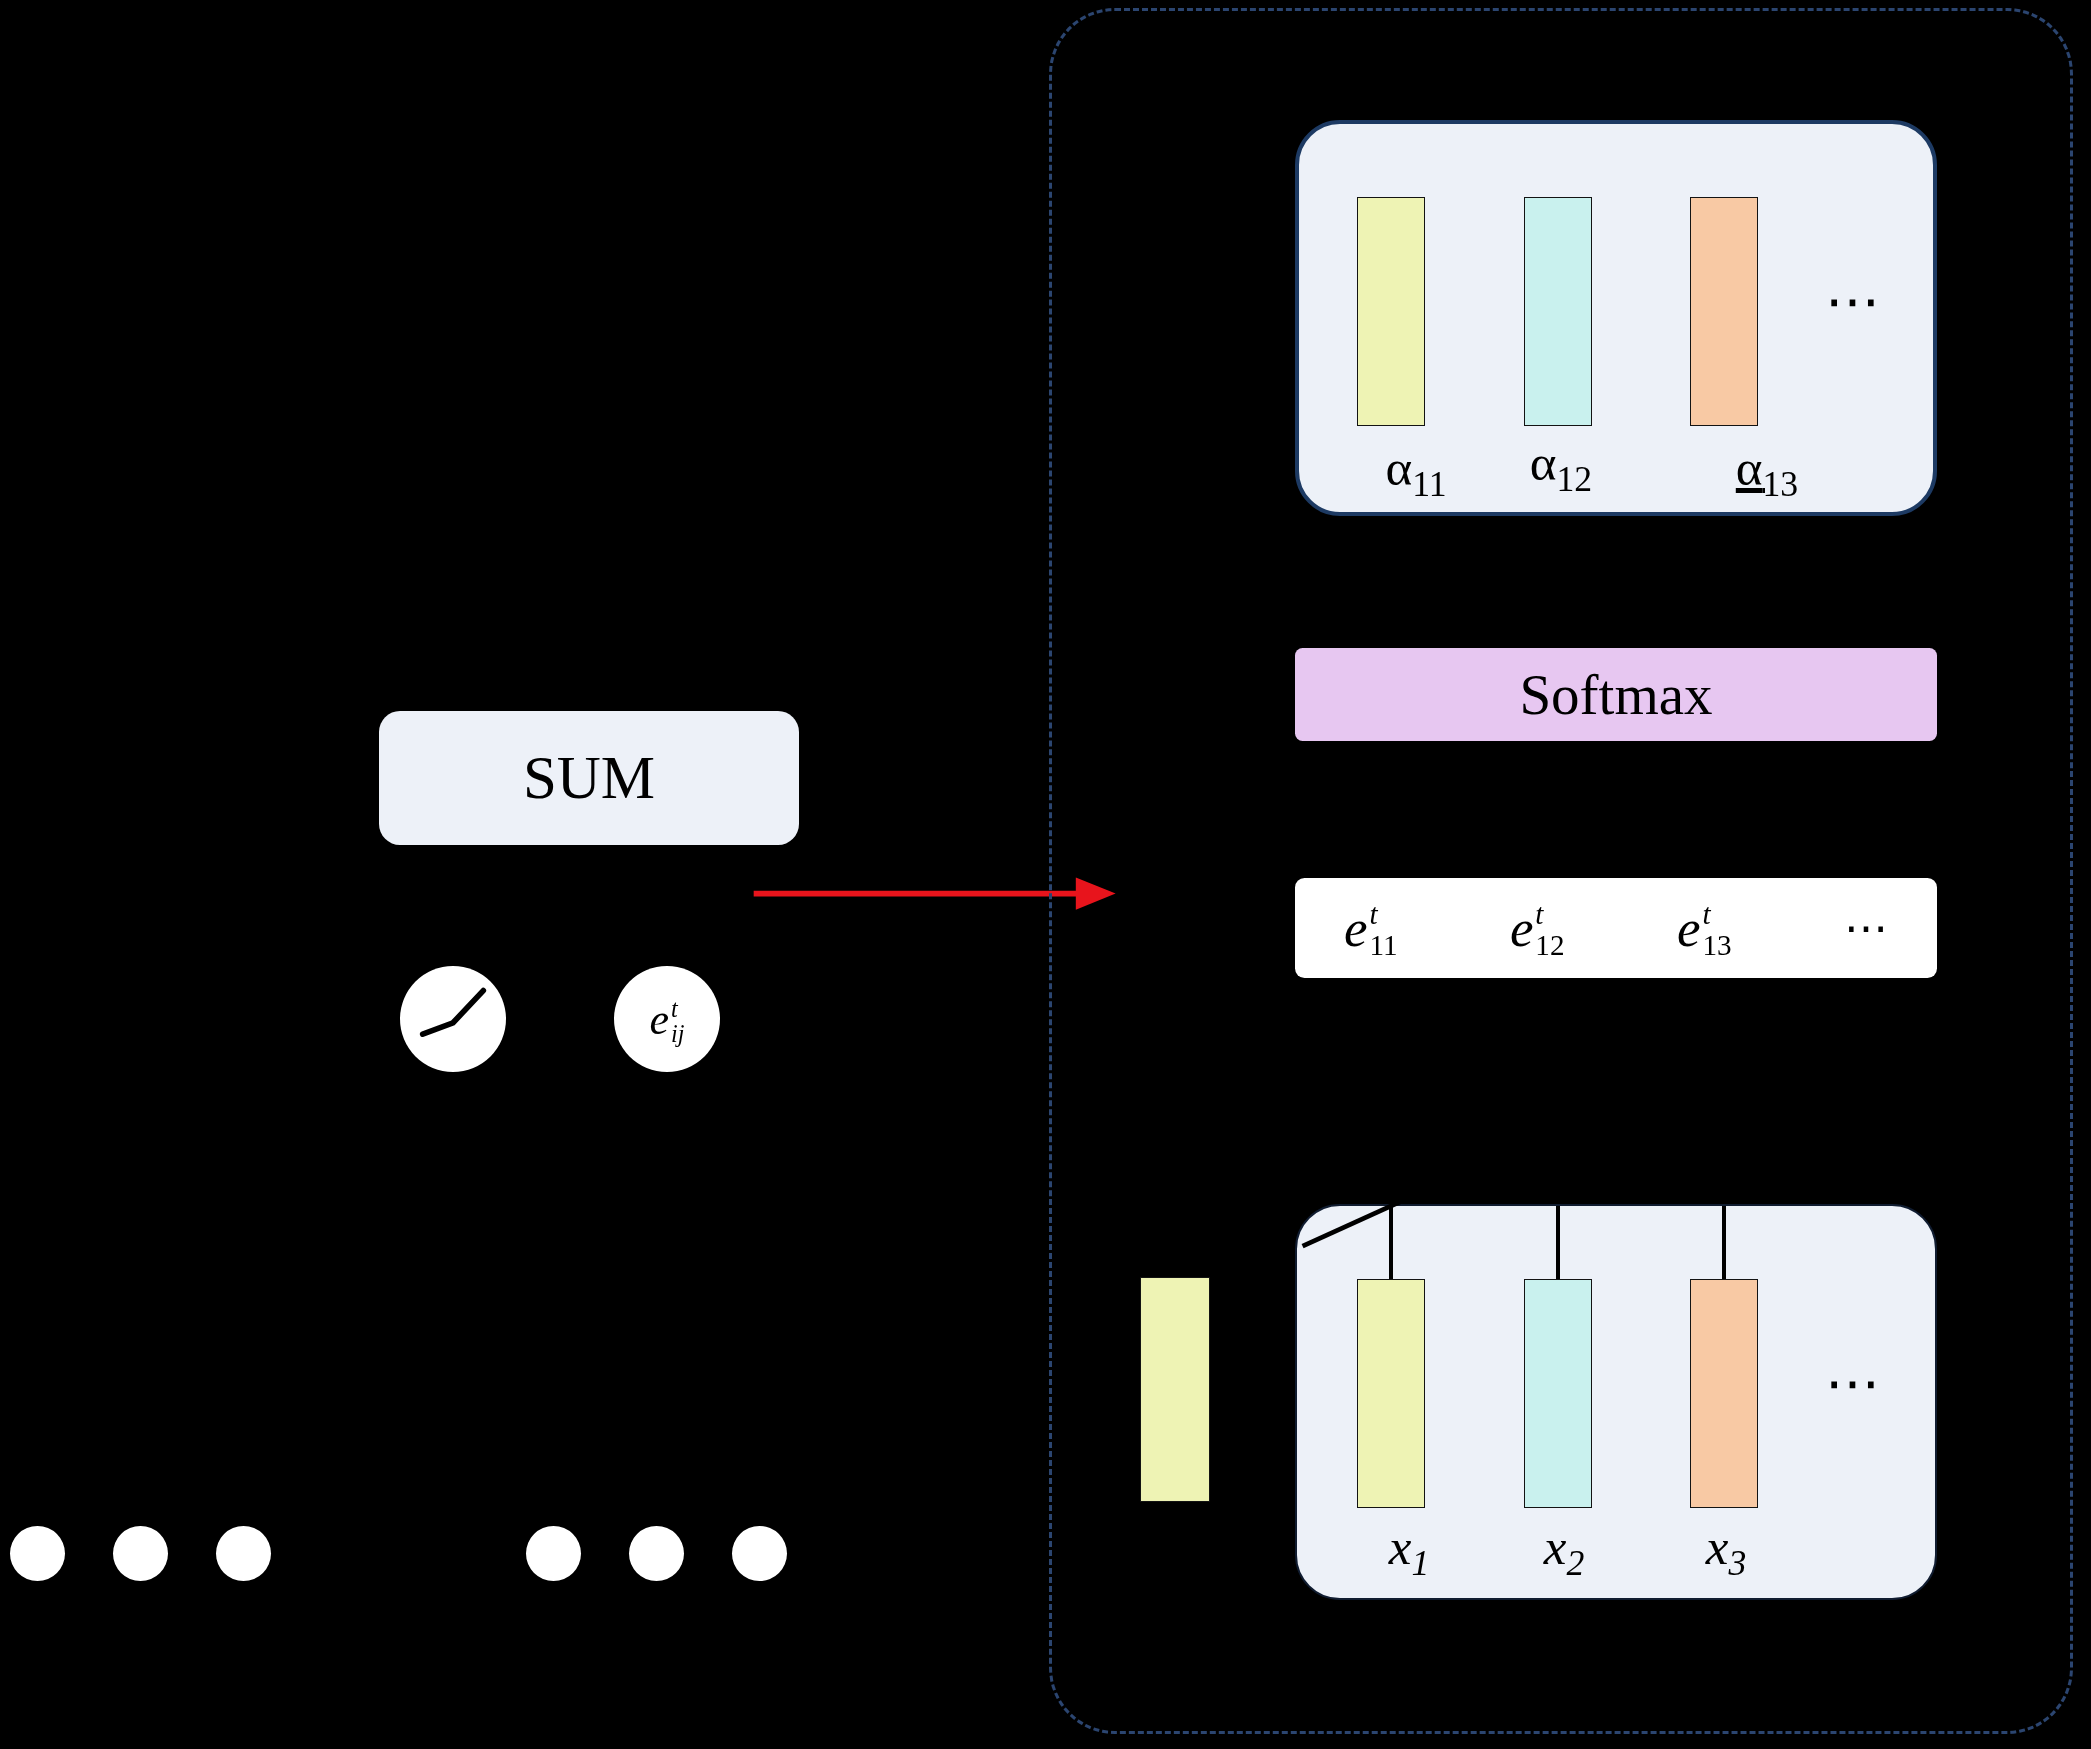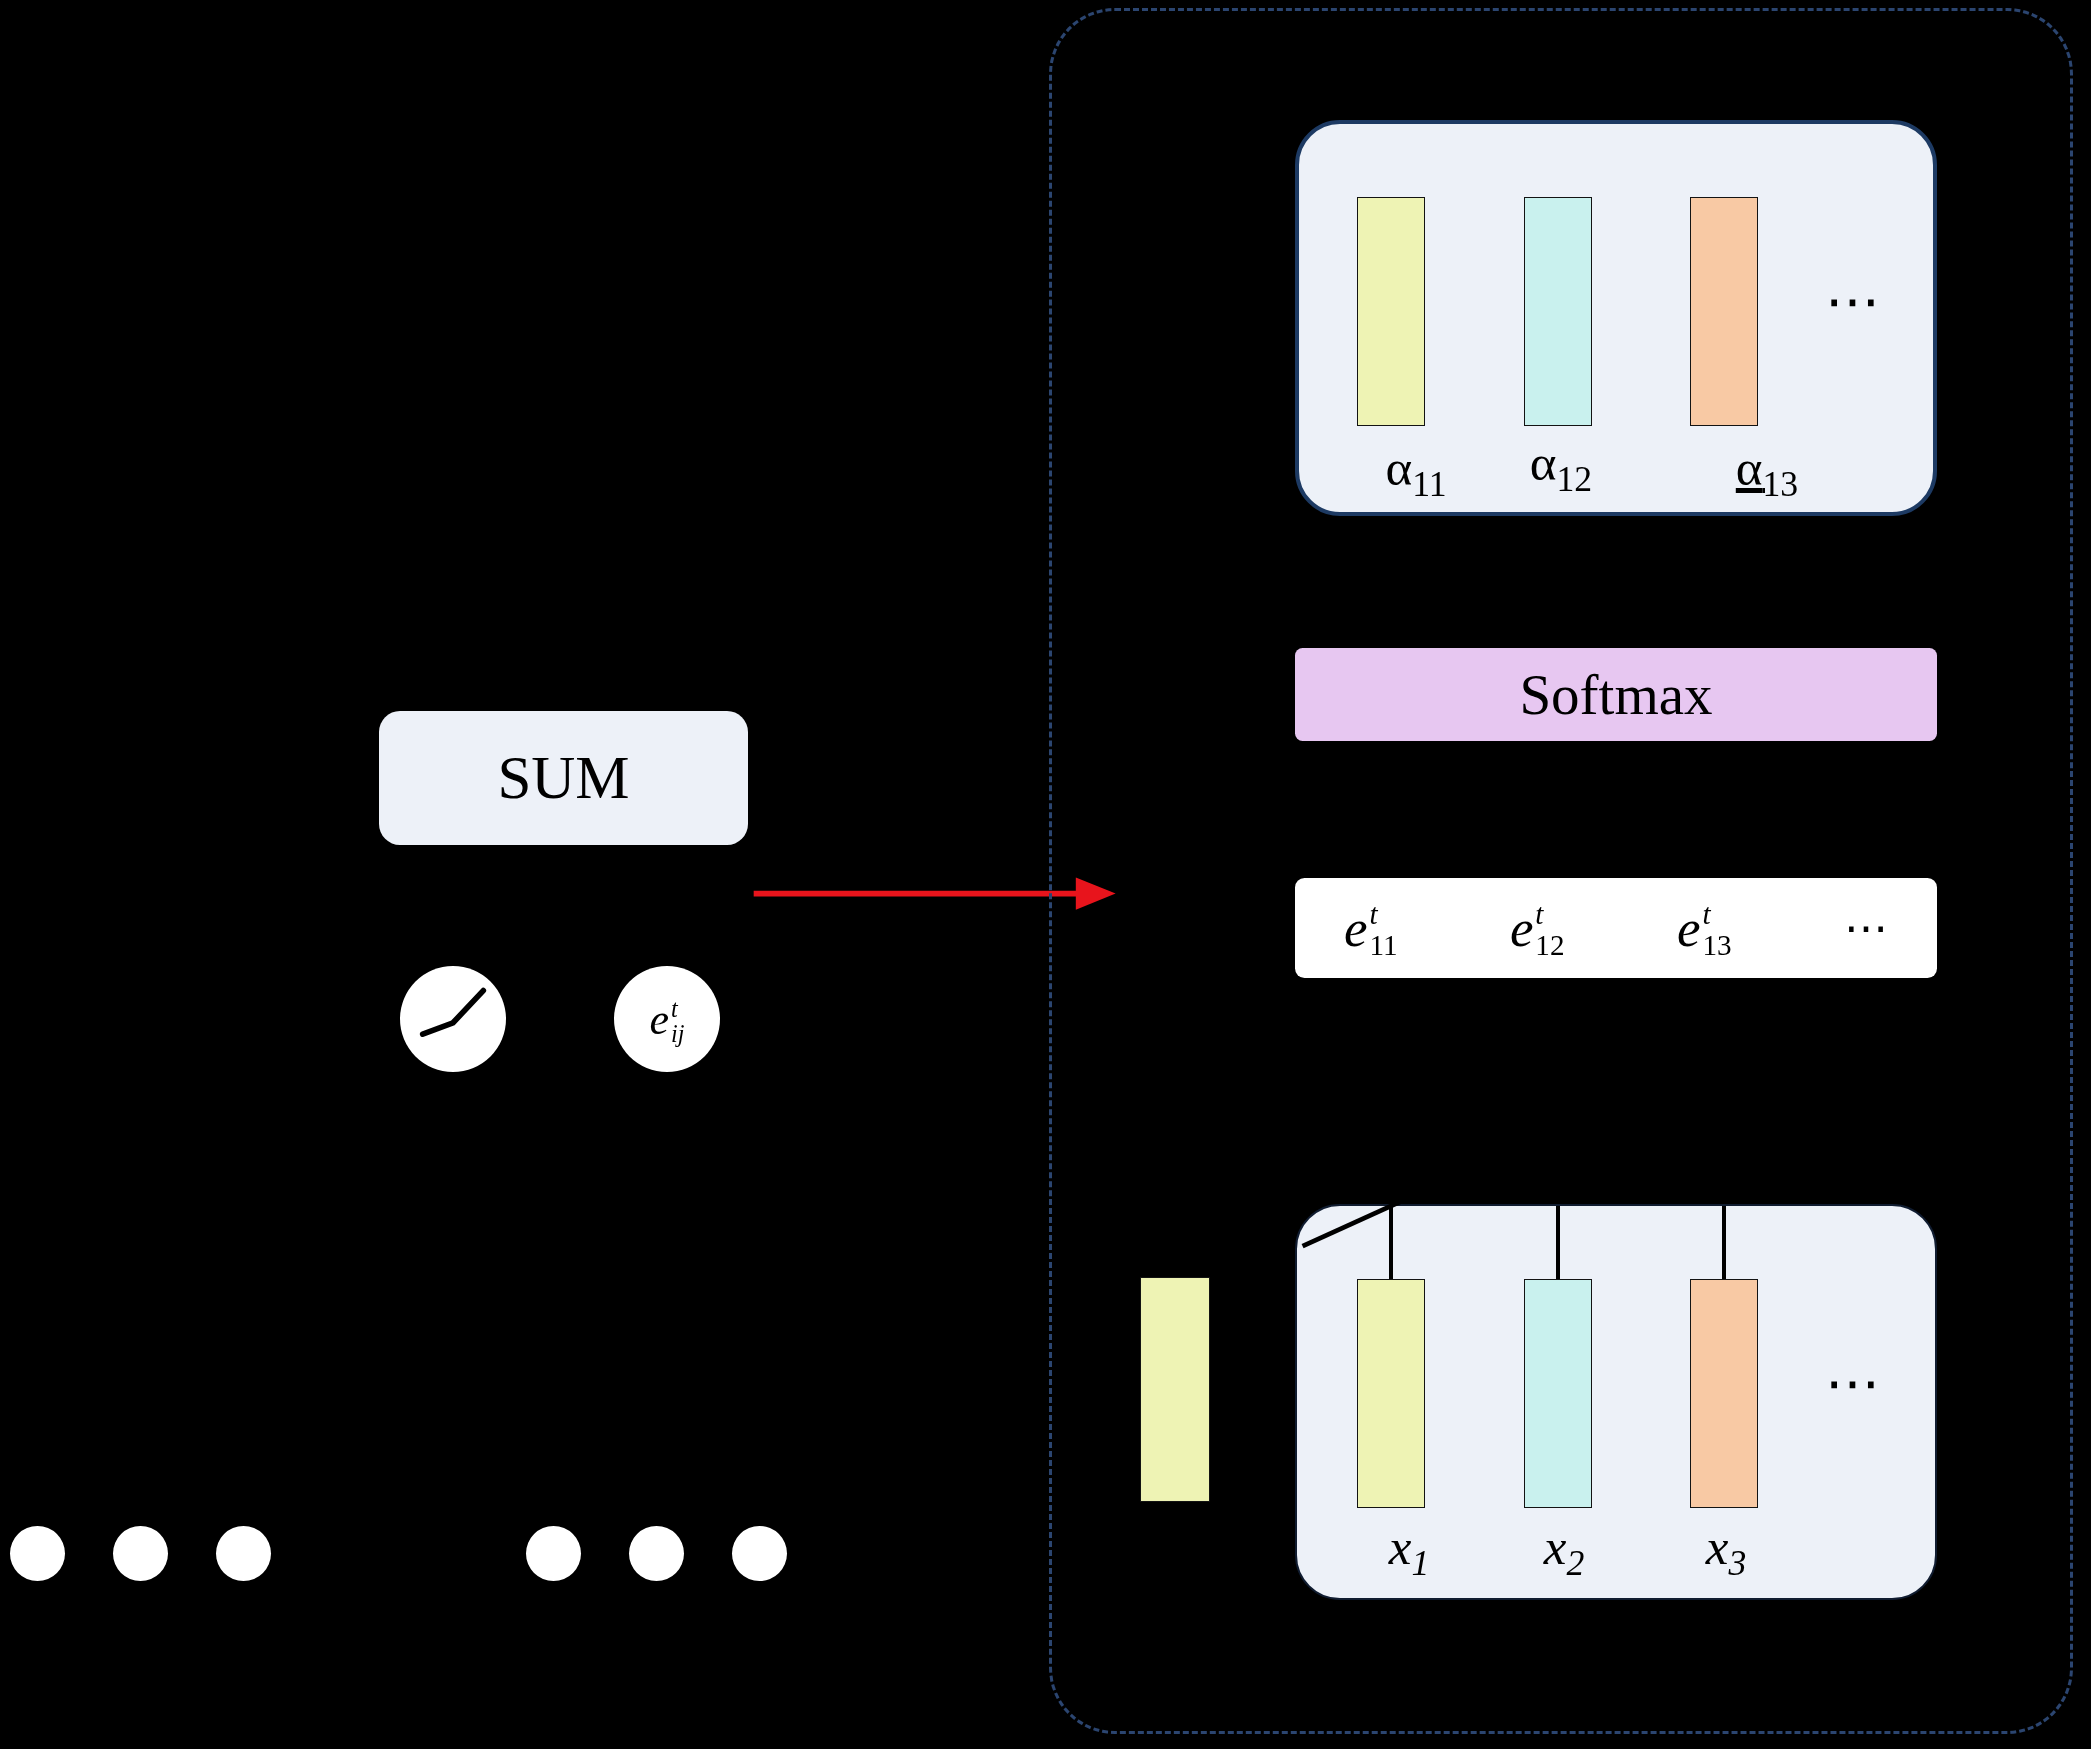--- a/index.html
+++ b/index.html
@@ -61,21 +61,21 @@
   .stack .sub.italic{font-style:italic;}
   
   .connector{position:absolute;width:3.8px;height:78px;background:#000;}
   
   .lone-bar{
     position:absolute;left:1140px;top:1277px;width:70px;height:225px;
     background:var(--bar-yellow,#eef3b4);border:1.9px solid #131313;box-sizing:border-box;
   }
   
   .sum-box{
-    position:absolute;left:379px;top:711px;width:369px;height:134px;
+    position:absolute;left:379px;top:711px;width:420px;height:134px;
     background:var(--panel-bg,#edf1f8);border-radius:21px;
     display:flex;align-items:center;justify-content:center;font-size:61px;
   }
   
   .node-circle{
     position:absolute;width:106px;height:106px;border-radius:50%;
     background:#fff;display:flex;align-items:center;justify-content:center;
   }
   .clock-circle{left:400px;top:966px;}
   .eij-circle{left:614px;top:966px;font-size:44px;}

